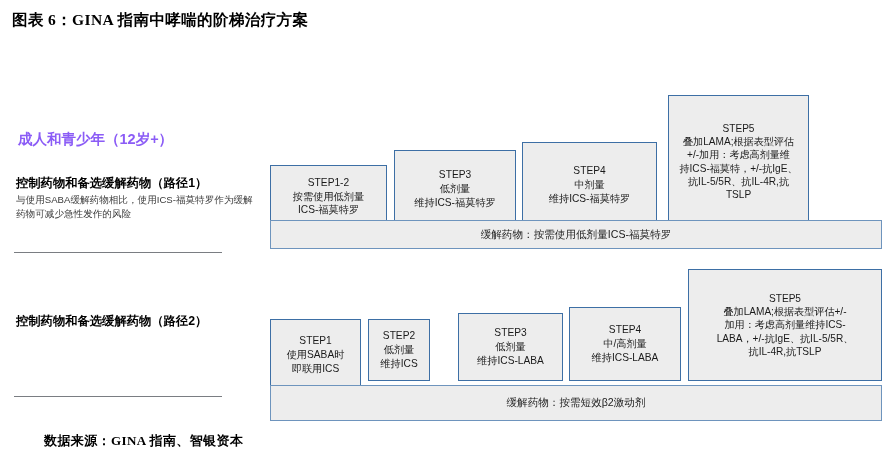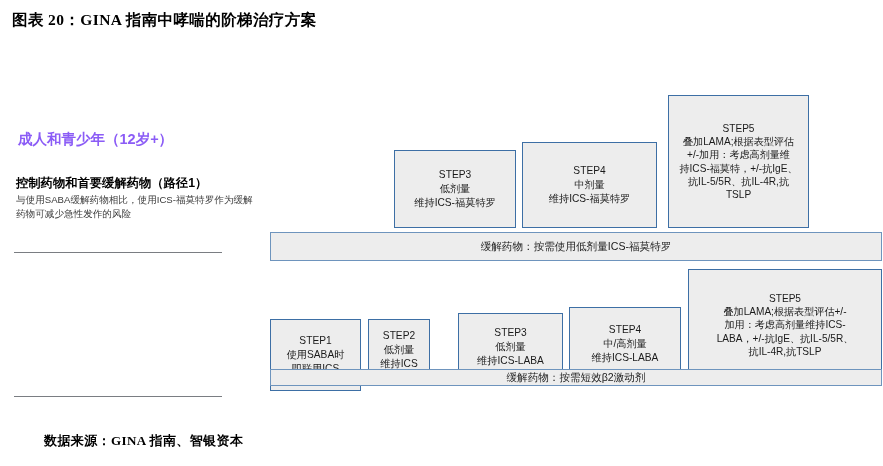--- a/index.html
+++ b/index.html
@@ -133,39 +133,45 @@
   }
   .reliever-bar .rb-text {
     font-size: 10.6px;
     color: #1a1a1a;
     white-space: nowrap;
   }
 </style>
 </head>
 <body>
 
-<div id="figure-title">图表 20：GINA 指南中哮喘的阶梯治疗方案</div>
+<div id="figure-title">图表 6：GINA 指南中哮喘的阶梯治疗方案</div>
 
 <div id="age-group-heading">成人和青少年（12岁+）</div>
 
 <div class="sidebar-block" id="sidebar-block-track1">
-  <div class="sb-title">控制药物和首要缓解药物（路径1）</div>
+  <div class="sb-title">控制药物和备选缓解药物（路径1）</div>
   <div class="sb-desc">与使用SABA缓解药物相比，使用ICS-福莫特罗作为缓解药物可减少急性发作的风险</div>
 </div>
 
 <div class="divider" id="divider-upper"></div>
 
 <div class="sidebar-block" id="sidebar-block-track2">
+  <div class="sb-title">控制药物和备选缓解药物（路径2）</div>
 </div>
 
 <div class="divider" id="divider-lower"></div>
 
 <div class="steps-row" id="steps-row-1">
   <div class="step-stage" style="height:172px;">
 
+    <div class="step-box" style="left:0px; top:73px; width:117px; height:63px;">
+      <span class="step-text">STEP1-2
+按需使用低剂量
+ICS-福莫特罗</span>
+    </div>
 
     <div class="step-box" style="left:124px; top:58px; width:122px; height:78px;">
       <span class="step-text">STEP3
 低剂量
 维持ICS-福莫特罗</span>
     </div>
 
     <div class="step-box" style="left:252px; top:50px; width:135px; height:86px;">
       <span class="step-text">STEP4
 中剂量
@@ -174,21 +180,21 @@
 
     <div class="step-box dense" style="left:398px; top:3px; width:141px; height:133px;">
       <span class="step-text">STEP5
 叠加LAMA;根据表型评估
 +/-加用：考虑高剂量维
 持ICS-福莫特，+/-抗IgE、
 抗IL-5/5R、抗IL-4R,抗
 TSLP</span>
     </div>
 
-    <div class="reliever-bar" style="top:140px; height:29px;">
+    <div class="reliever-bar" style="top:128px; height:29px;">
       <span class="rb-text">缓解药物：按需使用低剂量ICS-福莫特罗</span>
     </div>
 
   </div>
 </div>
 
 <div class="steps-row" id="steps-row-2">
   <div class="step-stage" style="height:148px;">
 
     <div class="step-box" style="left:0px; top:53px; width:91px; height:72px;">
@@ -216,20 +222,20 @@
     </div>
 
     <div class="step-box dense" style="left:418px; top:3px; width:194px; height:112px;">
       <span class="step-text">STEP5
 叠加LAMA;根据表型评估+/-
 加用：考虑高剂量维持ICS-
 LABA，+/-抗IgE、抗IL-5/5R、
 抗IL-4R,抗TSLP</span>
     </div>
 
-    <div class="reliever-bar" style="top:103px; height:17px;">
+    <div class="reliever-bar" style="top:119px; height:36px;">
       <span class="rb-text">缓解药物：按需短效β2激动剂</span>
     </div>
 
   </div>
 </div>
 
 <div id="source-note">数据来源：GINA 指南、智银资本</div>
 
 </body></html>

